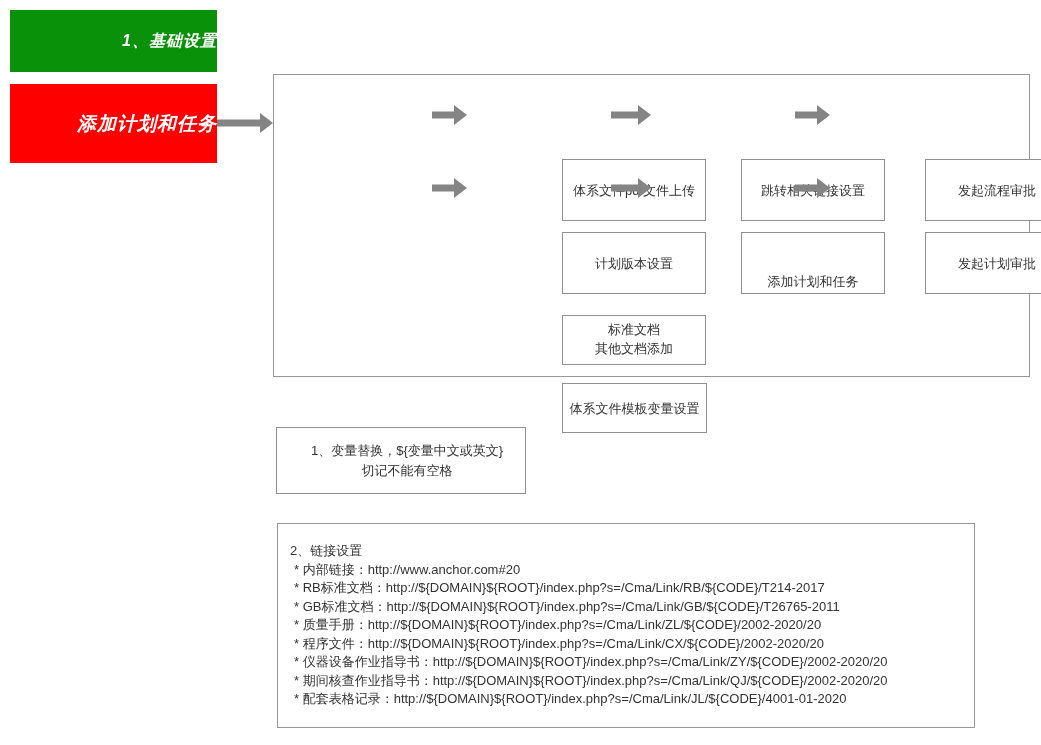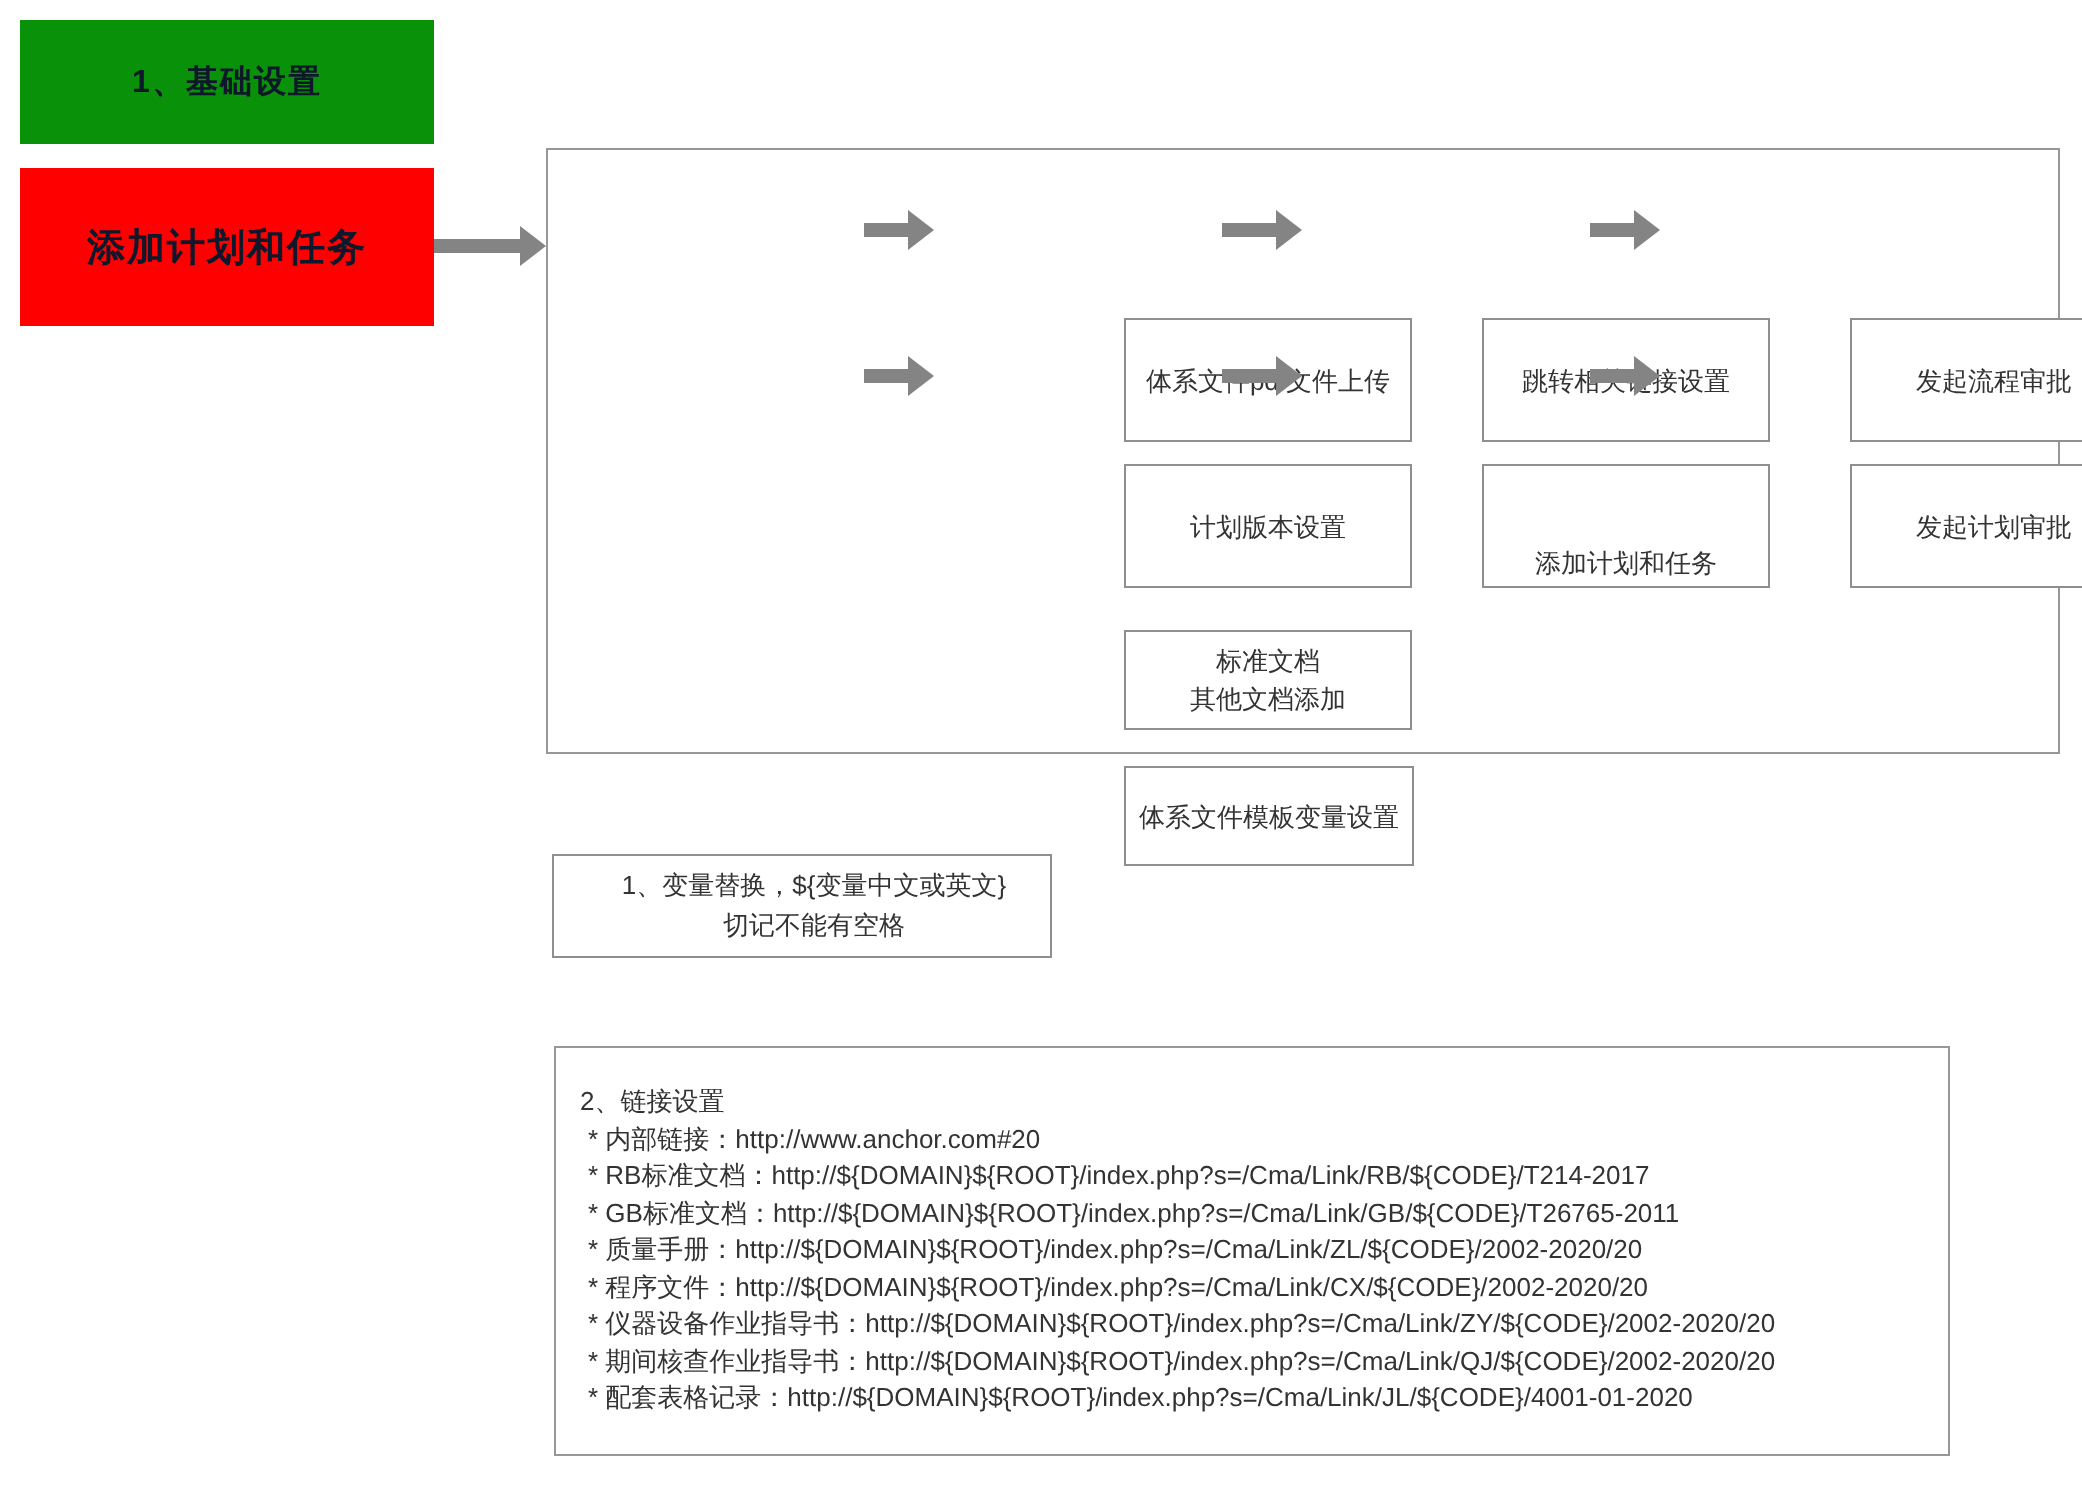--- a/index.html
+++ b/index.html
@@ -20,25 +20,26 @@
     position: relative;
     width: 1041px;
     height: 745px;
     background: #ffffff;
     overflow: hidden;
   }
   .stage-box {
     position: absolute;
     display: flex;
     align-items: center;
-    justify-content: center;
-    color: #0f172a;
+    justify-content: flex-end;
+    color: #ffffff;
     font-weight: bold;
     text-align: center;
     letter-spacing: 1px;
+    font-style: italic;
   }
   .stage-green { background: var(--green); }
   .stage-red { background: var(--red); }
   .stage1-title { left: 10px; top: 10px; width: 207px; height: 62px; font-size: 16px; }
   .admin-login { left: 10px; top: 84px; width: 207px; height: 79px; font-size: 19px; }
   .stage2-title { left: 10px; top: 425px; width: 207px; height: 68px; font-size: 17px; }
 
   .flow-container {
     position: absolute;
     left: 273px; top: 74px;
@@ -62,21 +63,21 @@
   }
   
   .fb-a1 { left: 288px; top: 84px;  width: 144px; height: 62px; }
   .fb-a2 { left: 467px; top: 84px;  width: 144px; height: 62px; }
   .fb-a3 { left: 651px; top: 84px;  width: 144px; height: 62px; }
   
   .fb-b1 { left: 288px; top: 157px; width: 144px; height: 62px; }
   .fb-b2 { left: 467px; top: 157px; width: 144px; height: 62px; justify-content: flex-end; }
   .fb-b3 { left: 651px; top: 157px; width: 144px; height: 62px; }
   
-  .fb-c1 { left: 288px; top: 240px; width: 144px; height: 50px; }
+  .fb-c1 { left: 288px; top: 240px; width: 144px; height: 50px; font-family: Liberation Mono, monospace; }
   .fb-c2 { left: 288px; top: 308px; width: 145px; height: 50px; }
 
   .h-arrow { position: absolute; height: 20px; }
   .h-arrow .shaft {
     position: absolute;
     left: 0; top: 50%;
     transform: translateY(-50%);
     height: 7px;
     width: calc(100% - 12px);
     background: var(--arrow);
@@ -94,21 +95,21 @@
   .ar1-1 { left: 432px; top: 105px; width: 35px; }
   .ar1-2 { left: 611px; top: 105px; width: 40px; }
   .ar1-3 { left: 795px; top: 105px; width: 35px; }
   .ar2-1 { left: 432px; top: 178px; width: 35px; }
   .ar2-2 { left: 611px; top: 178px; width: 40px; }
   .ar2-3 { left: 795px; top: 178px; width: 35px; }
 
   .note-box {
     position: absolute;
     left: 276px; top: 427px;
-    width: 250px; height: 52px;
+    width: 250px; height: 67px;
     border: 1px solid var(--border-dark);
     display: flex;
     flex-direction: column;
     align-items: center;
     justify-content: center;
     text-align: center;
     font-size: 13px;
     line-height: 20px;
     color: var(--text);
     padding-left: 12px;

